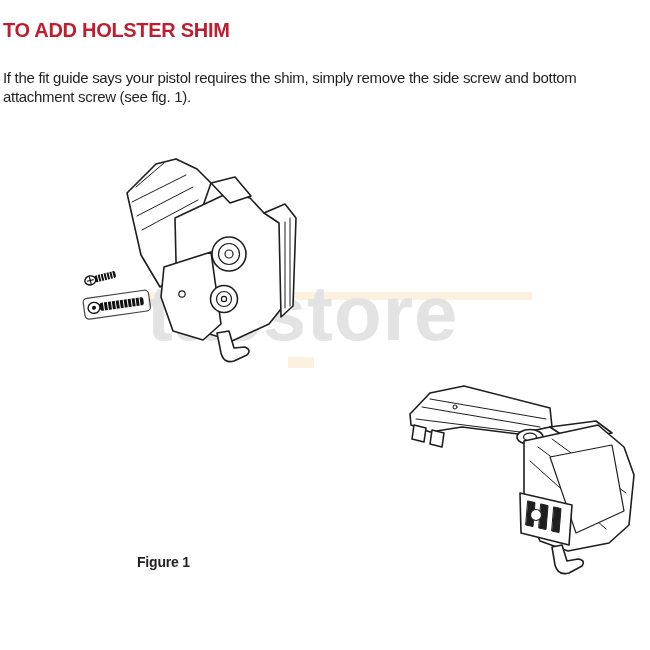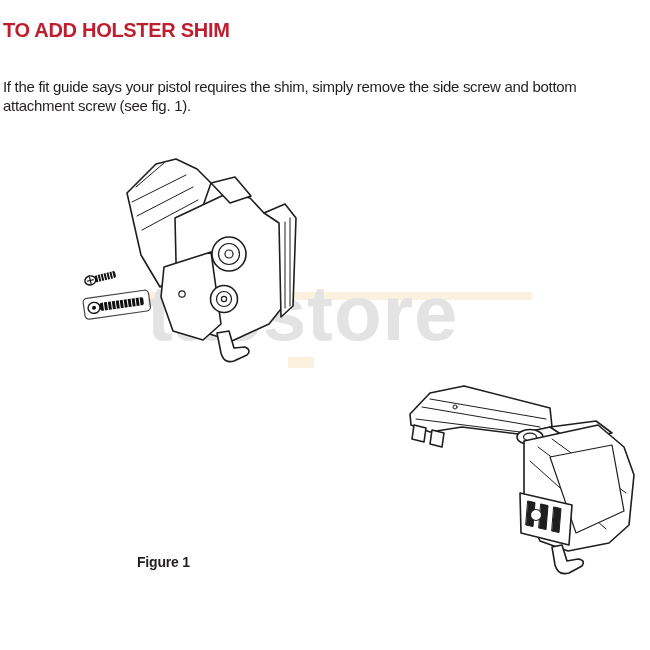--- a/index.html
+++ b/index.html
@@ -24,21 +24,21 @@
   }
   .body-text {
     position: absolute;
     left: 3px;
     width: 645px;
     font-size: 15px;
     line-height: 19px;
     letter-spacing: -0.3px;
     color: #231F20;
   }
-  .para-1 { top: 54px; }
+  .para-1 { top: 45px; }
   .fig-label {
     position: absolute;
     font-size: 14px;
     font-weight: 700;
     letter-spacing: -0.2px;
     color: #231F20;
     white-space: nowrap;
   }
   .fig-drawing { position: absolute; }
   .watermark {

